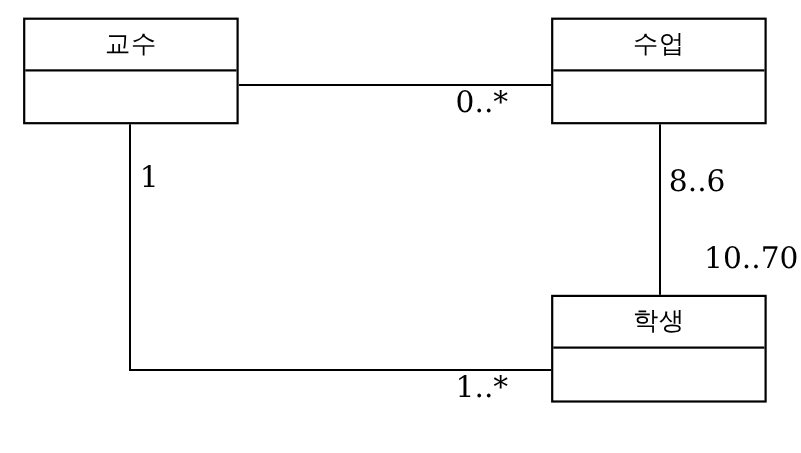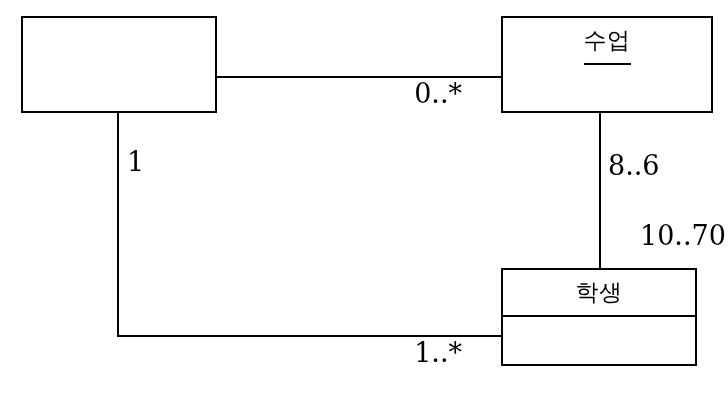--- a/index.html
+++ b/index.html
@@ -72,24 +72,25 @@
   <svg id="edges" viewBox="0 0 728 412" width="728" height="412" aria-hidden="true">
 
     <line x1="217" y1="77" x2="501" y2="77" stroke="#000000" stroke-width="2" shape-rendering="crispEdges"></line>
 
     <line x1="600" y1="113" x2="600" y2="275" stroke="#000000" stroke-width="2" shape-rendering="crispEdges"></line>
 
     <polyline points="118,113 118,336 501,336" fill="none" stroke="#000000" stroke-width="2" shape-rendering="crispEdges"></polyline>
   </svg>
 
   <div class="uml-class" style="left:21px; top:16px; width:196px; height:97px;">
+    <div class="uml-class-name">교수</div>
     <div class="uml-class-attrs"></div>
   </div>
 
-  <div class="uml-class" style="left:501px; top:16px; width:212px; height:97px;align-items:center;">
+  <div class="uml-class" style="left:501px; top:16px; width:196px; height:97px;">
     <div class="uml-class-name">수업</div>
     <div class="uml-class-attrs"></div>
   </div>
 
   <div class="uml-class" style="left:501px; top:268px; width:196px; height:98px;">
     <div class="uml-class-name">학생</div>
     <div class="uml-class-attrs"></div>
   </div>
 
   <div class="mult-label mult-right" style="left:362px; top:80px; width:100px;">0..*</div>

